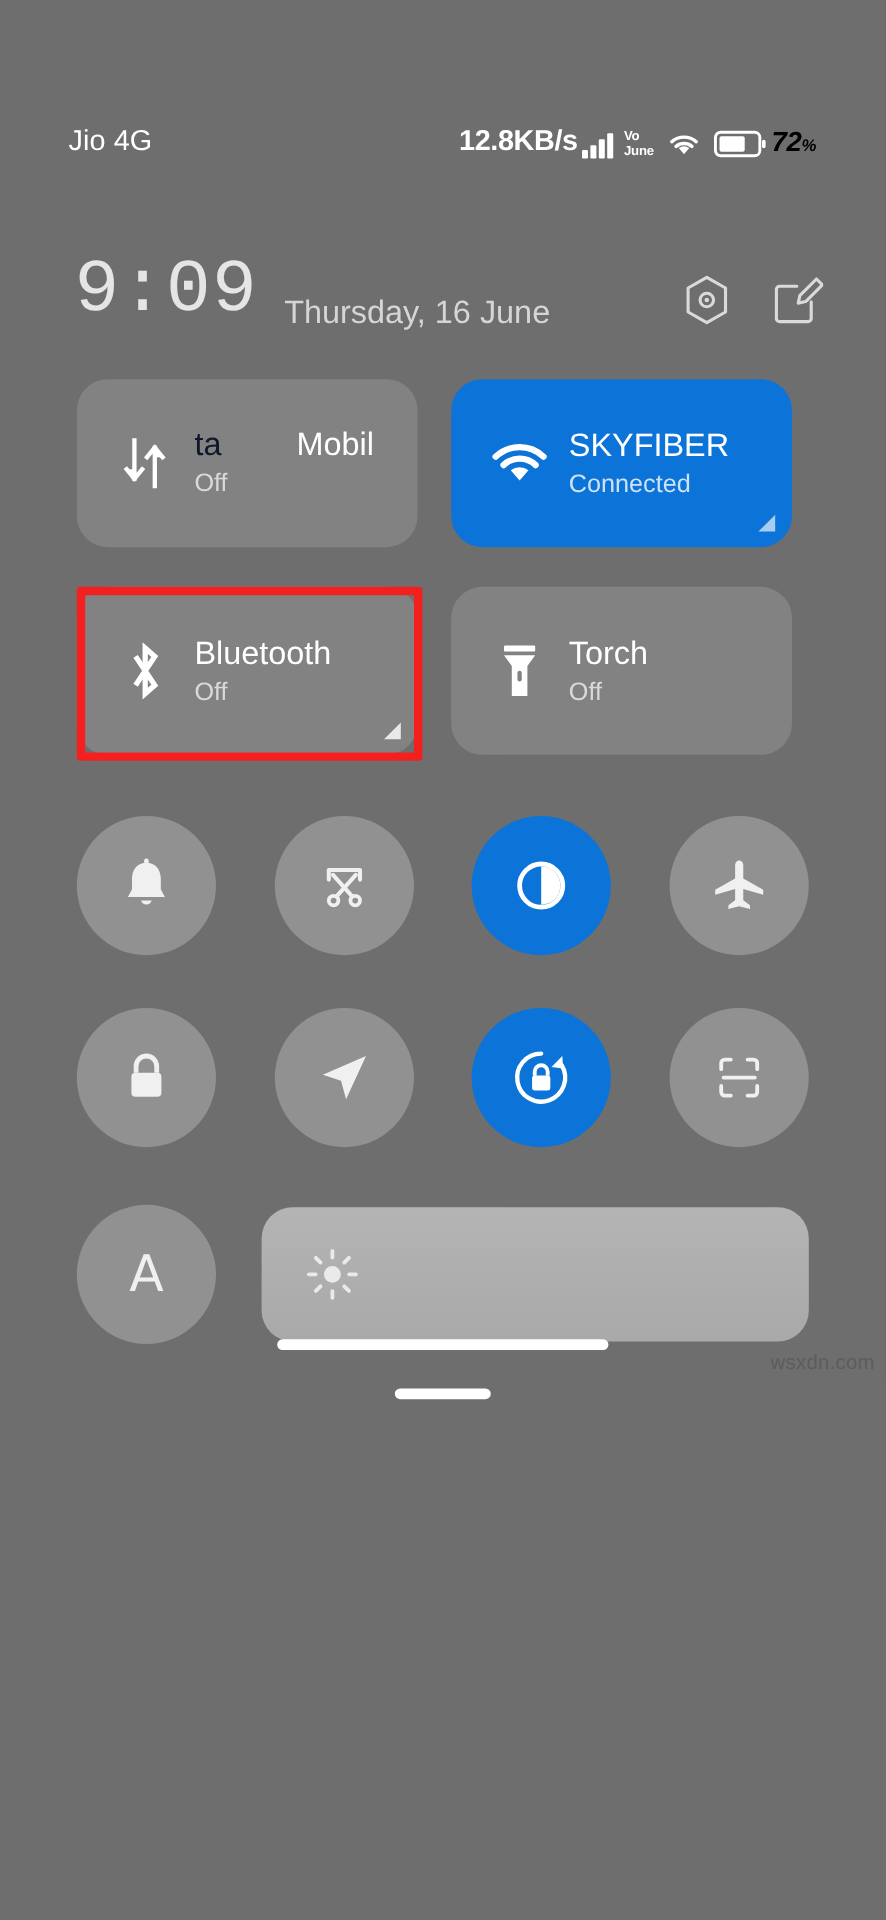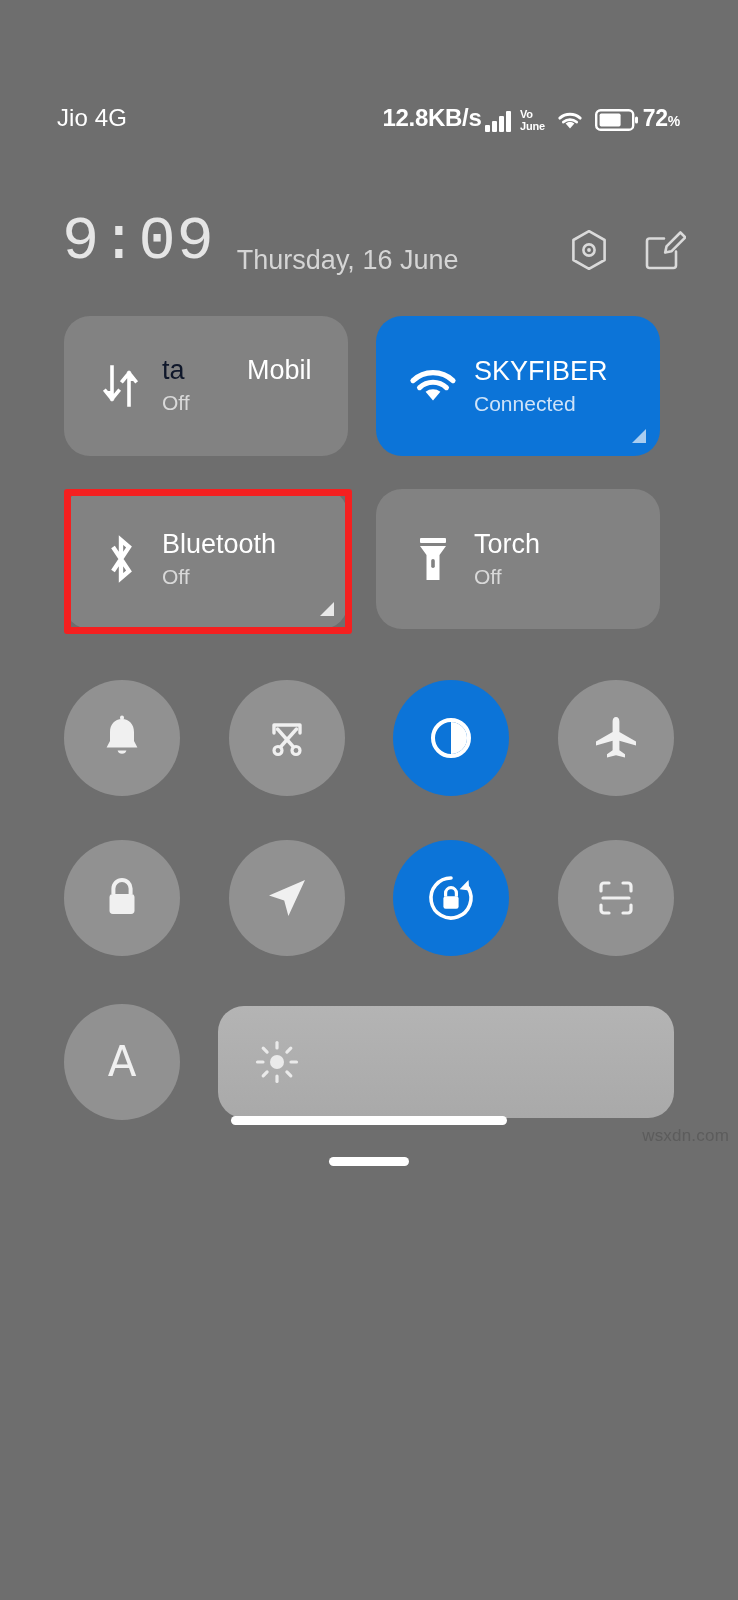--- a/index.html
+++ b/index.html
@@ -72,21 +72,21 @@
     font-weight: bold;
     line-height: 11.5px;
     text-align: left;
     margin-right: 10px;
     letter-spacing: -0.2px;
   }
   .volte span { display: block; }
 
   .wifi-status { margin-right: 10px; display: block; }
   .battery-icon { display: block; margin-right: 4px; }
-  .battery-pct { color: #ffffff; font-size: 23px; font-weight: bold; letter-spacing: -0.3px;}
+  .battery-pct { color: #000000; font-size: 23px; font-weight: bold; letter-spacing: -0.3px; font-style: italic;}
   .battery-pct .sm { font-size: 14px; font-weight: bold;}
 
   
   .header {
     position: absolute;
     top: 186px;
     left: 0;
     width: 738px;
     height: 92px;
     display: flex;

